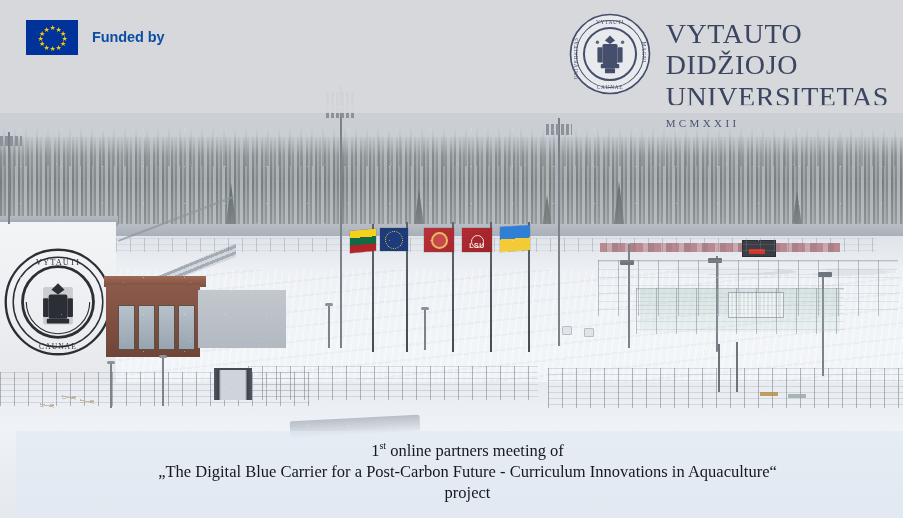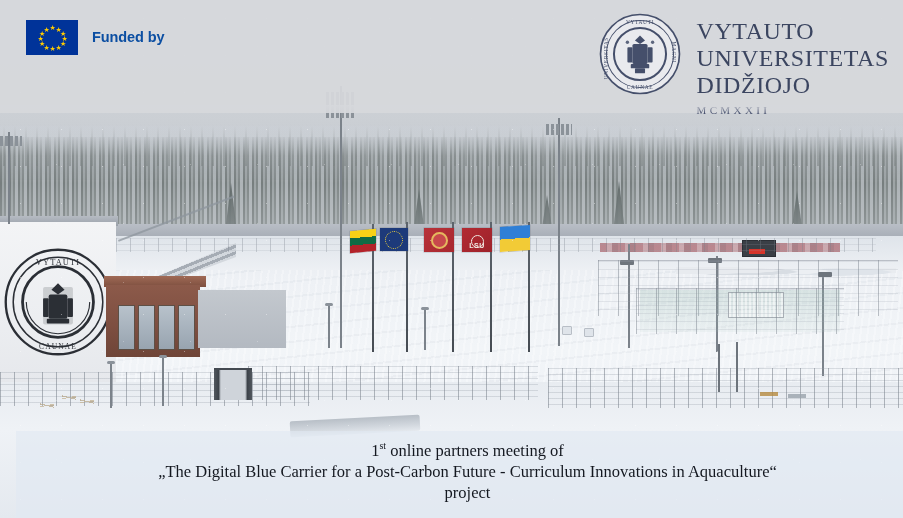--- a/index.html
+++ b/index.html
@@ -322,21 +322,21 @@
     position: absolute; right: 14px; top: 12px;
     display: flex; align-items: flex-start; gap: 14px;
   }
   .vmu-seal { width: 84px; height: 84px; flex: 0 0 auto; }
   .vmu-words {
     font-family: "Liberation Serif", serif;
     color: #3b4560;
     padding-top: 6px;
   }
   .vmu-words .w {
-    font-size: 24px; line-height: 1.12; letter-spacing: 0.6px;
+    font-size: 28px; line-height: 1.12; letter-spacing: 0.6px;
   }
   .vmu-words .yr {
     font-size: 11px; letter-spacing: 3.4px; margin-top: 5px; color: #4a5370;
   }
 
   
   .caption-band {
     position: absolute; left: 16px; bottom: 0; width: 903px; height: 87px;
     background: rgba(225,233,242,0.62);
     display: flex; flex-direction: column; align-items: center;
@@ -521,22 +521,22 @@
         </g>
         <g font-family="Liberation Serif, serif" font-size="6.4" fill="#454f6b" letter-spacing="0.8">
           <text x="50" y="14" text-anchor="middle">VYTAUTI</text>
           <text x="50" y="92" text-anchor="middle">CAUNAE</text>
           <text x="12" y="55" text-anchor="middle" transform="rotate(-90 12 55)">UNIVERSITAS</text>
           <text x="88" y="48" text-anchor="middle" transform="rotate(90 88 48)">MAGNI</text>
         </g>
       </svg>
       <div class="vmu-words">
         <div class="w">VYTAUTO</div>
+        <div class="w">DIDŽIOJO</div>
         <div class="w">UNIVERSITETAS</div>
-        <div class="w">DIDŽIOJO</div>
         <div class="yr">MCMXXII</div>
       </div>
     </div>
   </div>
 
   <div class="caption-band">
     <div class="cap-line"><span>1</span><sup>st</sup><span> online partners meeting of</span></div>
     <div class="cap-line cap-title">„The Digital Blue Carrier for a Post-Carbon Future - Curriculum Innovations in Aquaculture“</div>
     <div class="cap-line">project</div>
   </div>

